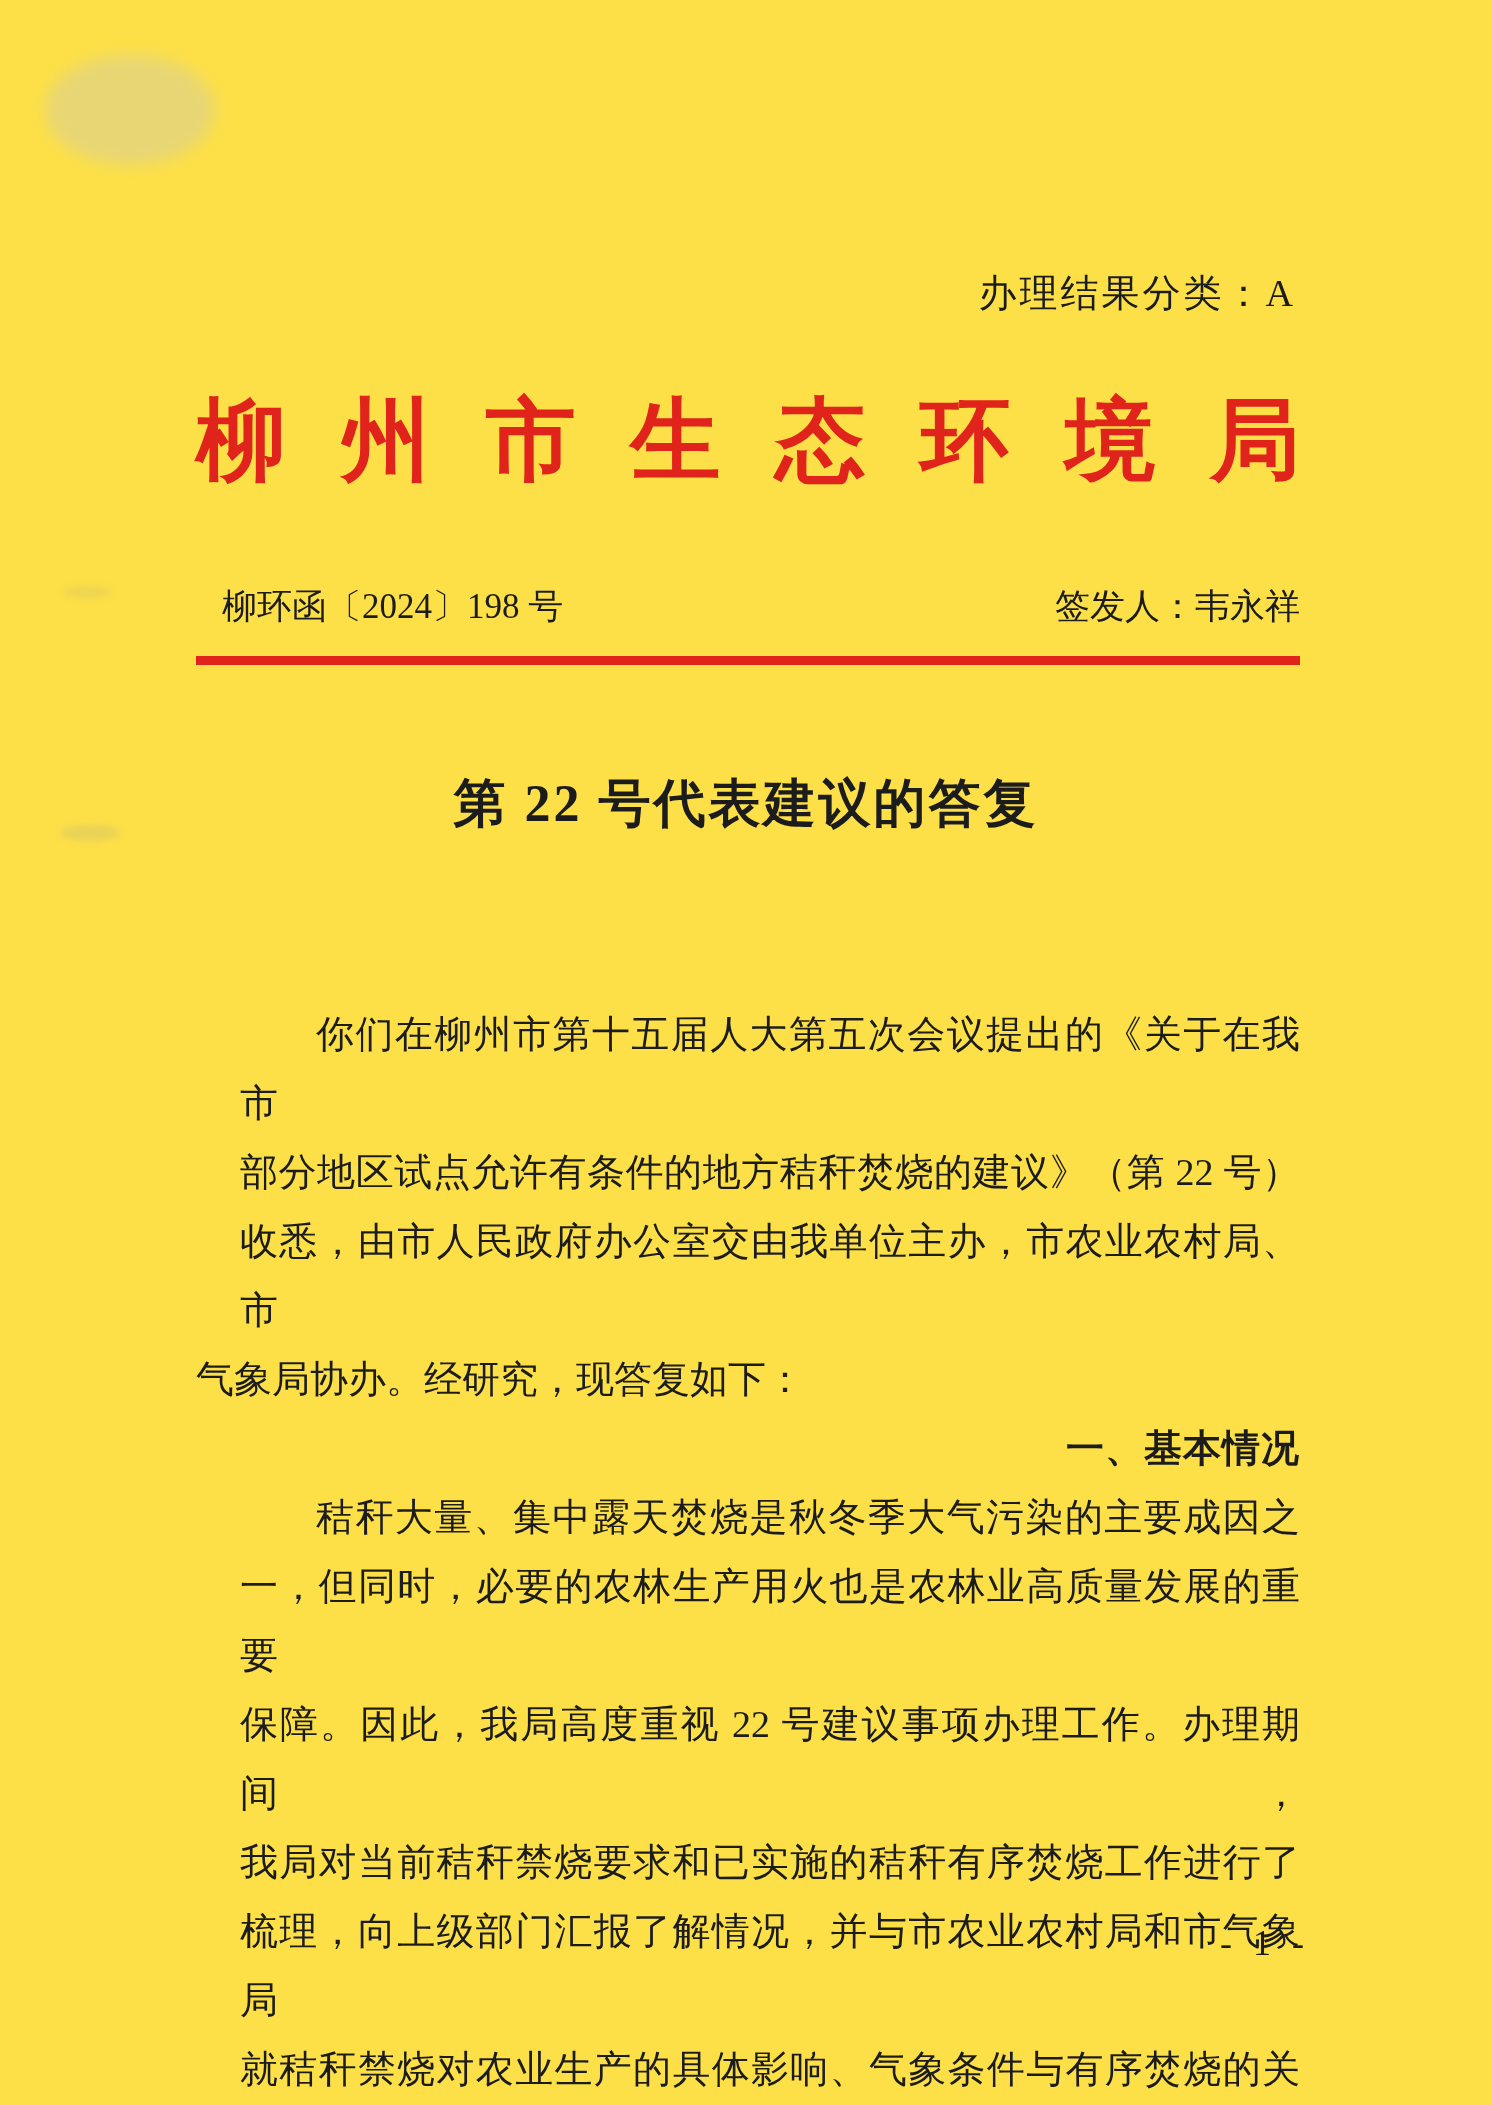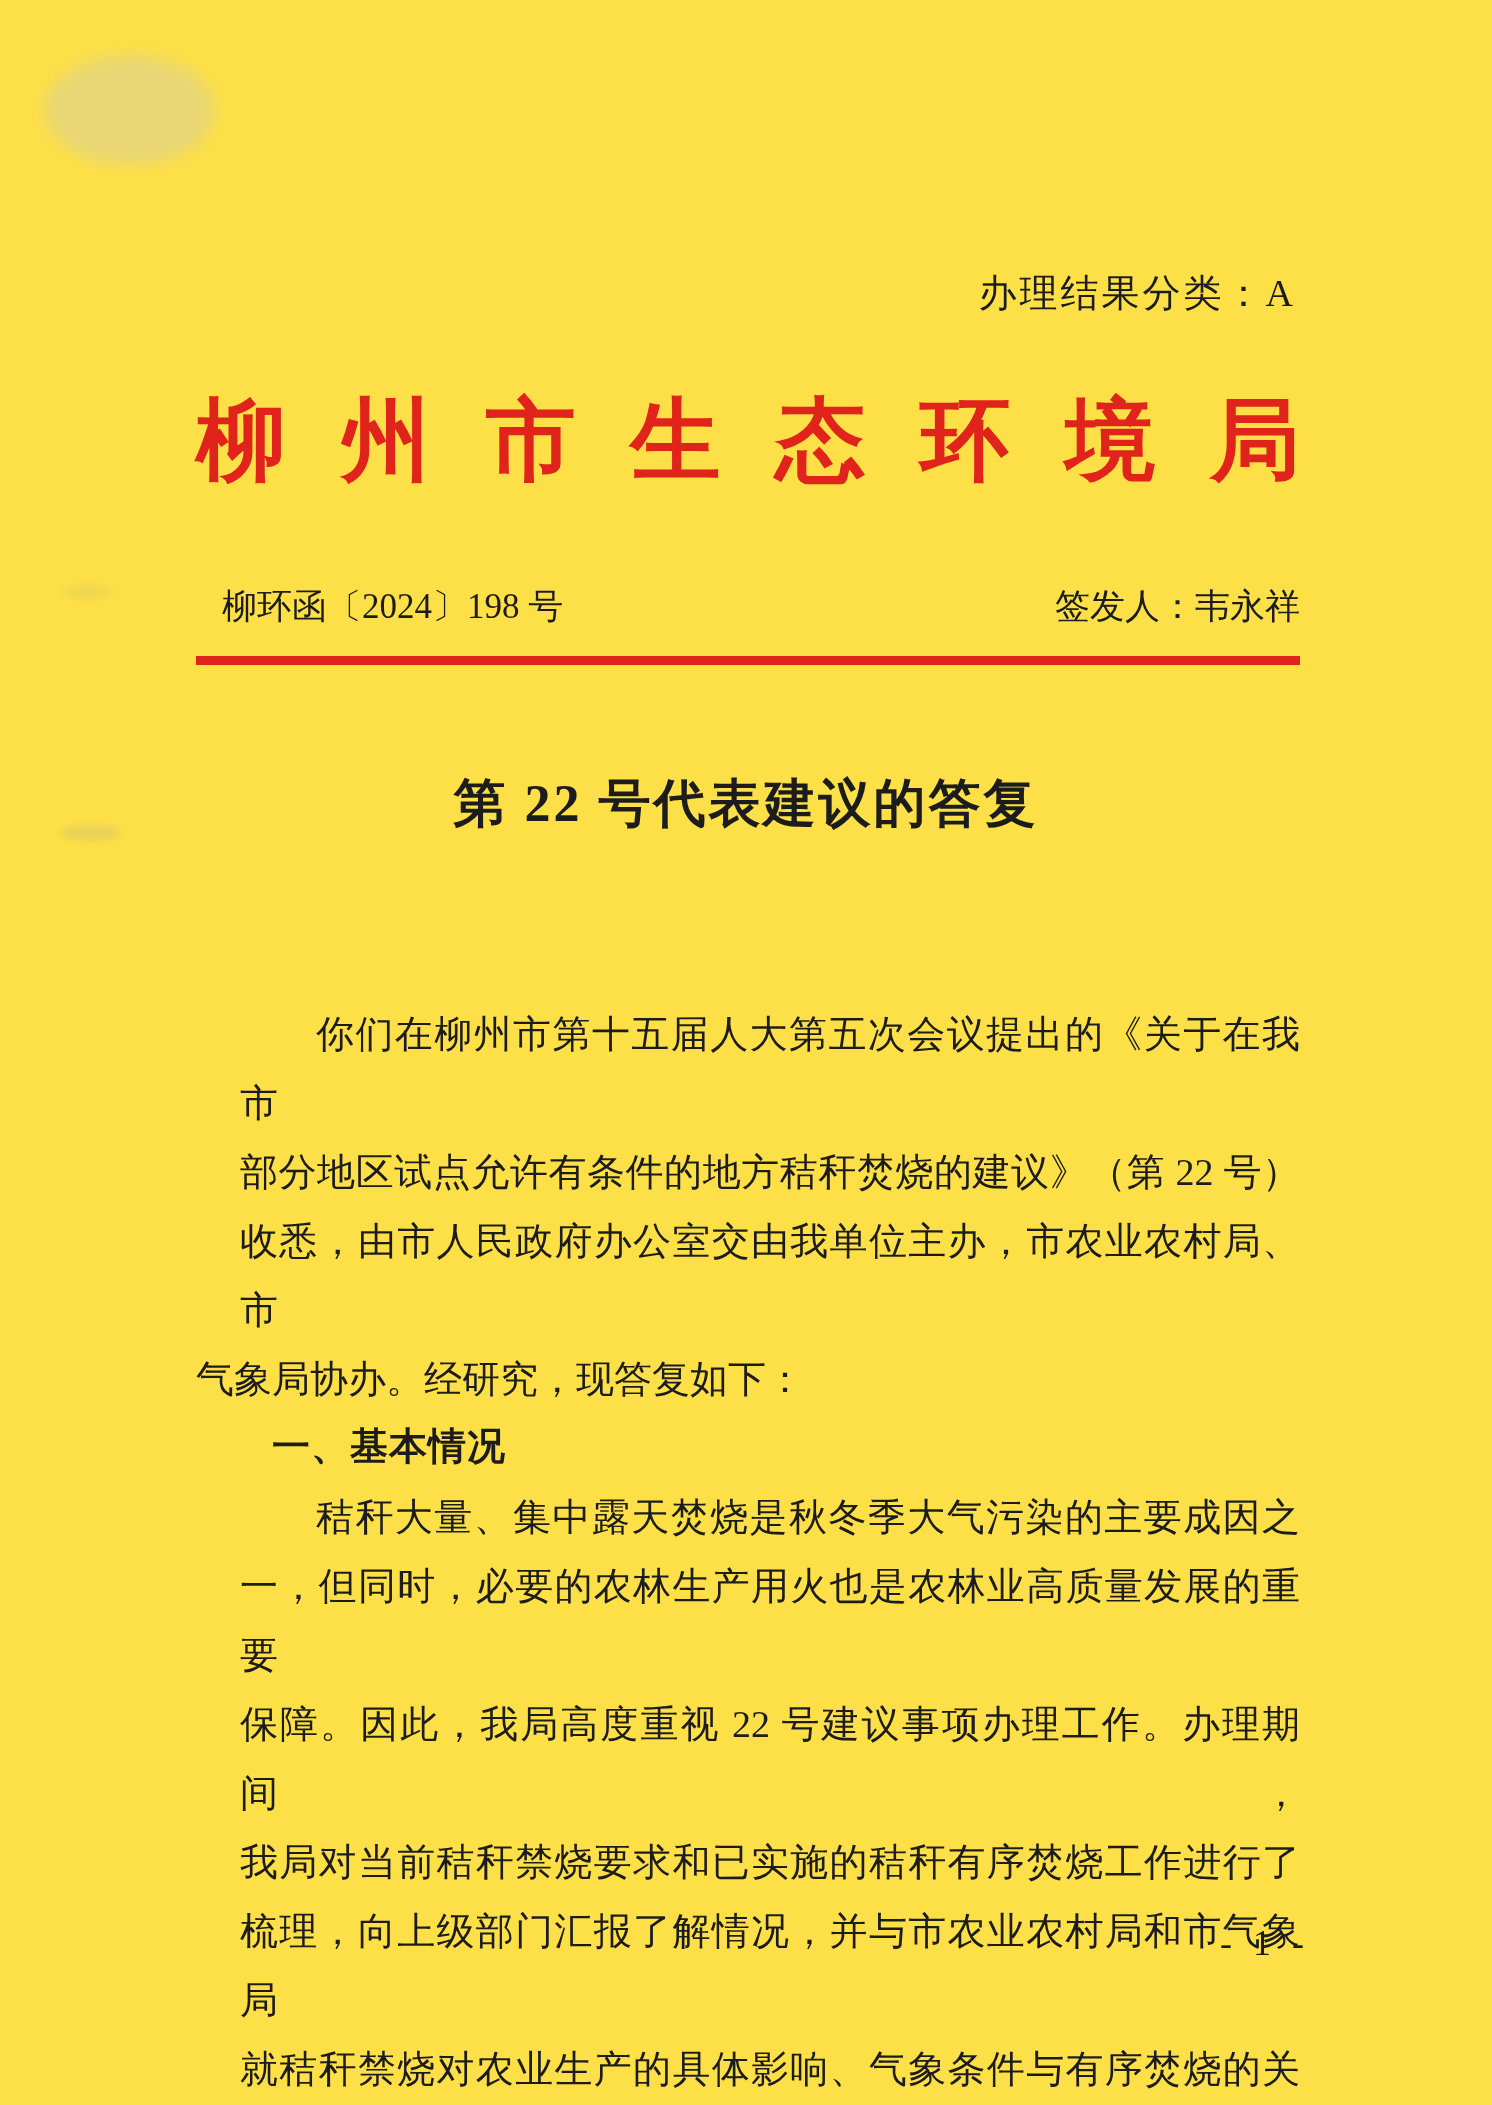--- a/index.html
+++ b/index.html
@@ -98,23 +98,24 @@
   .body-text .line.fill {
     white-space: normal;
     text-align: justify;
     text-align-last: justify;
     margin-left: 44px;
   }
   .body-text .line.indent {
     text-indent: 2em;
   }
   .body-text .line.heading {
-    font-family: Liberation Mono, monospace;
+    font-family: Liberation Sans, sans-serif;
     font-weight: 700;
     letter-spacing: 1px;
+    text-align: right;
   }
 
   .page-number {
     position: absolute;
     left: 196px; top: 1922px; width: 1114px;
     text-align: right;
     font-size: 36px;
     letter-spacing: 6px;
   }
 </style>

